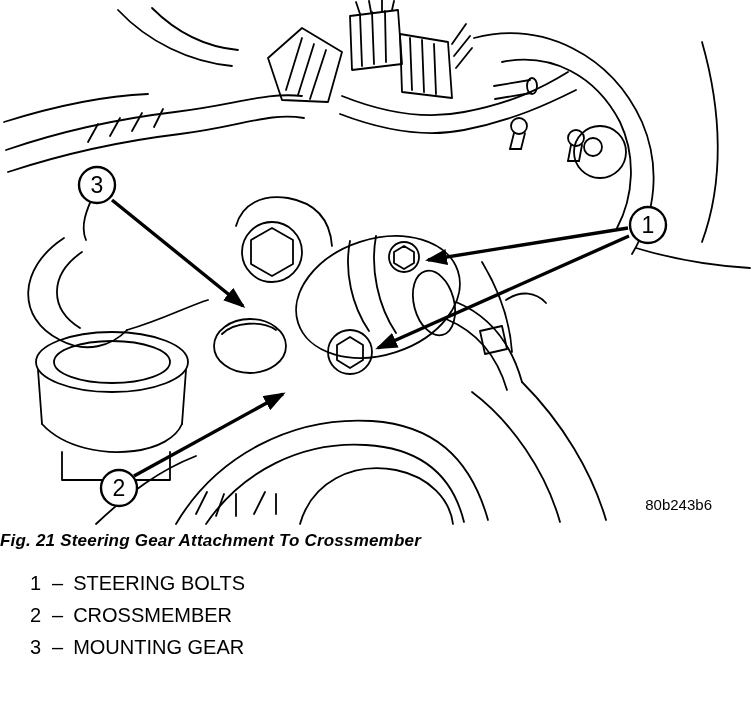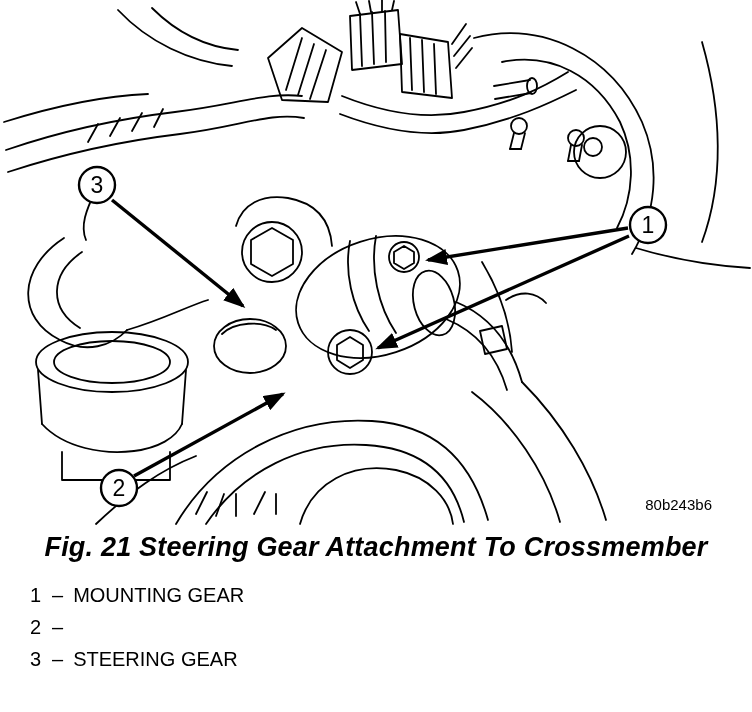--- a/index.html
+++ b/index.html
@@ -29,24 +29,23 @@
     font-size: 23px;
     text-anchor: middle;
   }
   .refcode {
     fill: #000000;
     font-family: "Liberation Sans", sans-serif;
     font-size: 15px;
     text-anchor: end;
   }
   .caption {
-    text-align: center;
     font-weight: bold;
     font-style: italic;
-    font-size: 27px;
+    font-size: 17px;
     line-height: 1.22;
     margin-top: 6px;
     letter-spacing: 0.2px;
   }
   .legend {
     list-style: none;
     margin: 20px 0 0 30px;
     font-size: 20px;
   }
   .legend li { margin-bottom: 9px; display: flex; align-items: baseline; }
@@ -199,26 +198,27 @@
   </svg>
 
   <div class="caption">
     <div>Fig. 21 Steering Gear Attachment To Crossmember</div>
   </div>
 
   <ul class="legend">
     <li>
       <span class="num">1</span>
       <span class="sep">–</span>
-      <span>MOUNTING GEAR</span>
+      <span>STEERING BOLTS</span>
     </li>
     <li>
       <span class="num">2</span>
       <span class="sep">–</span>
+      <span>CROSSMEMBER</span>
     </li>
     <li>
       <span class="num">3</span>
       <span class="sep">–</span>
-      <span>STEERING GEAR</span>
+      <span>MOUNTING GEAR</span>
     </li>
   </ul>
 
 </div>
 
 </body></html>

